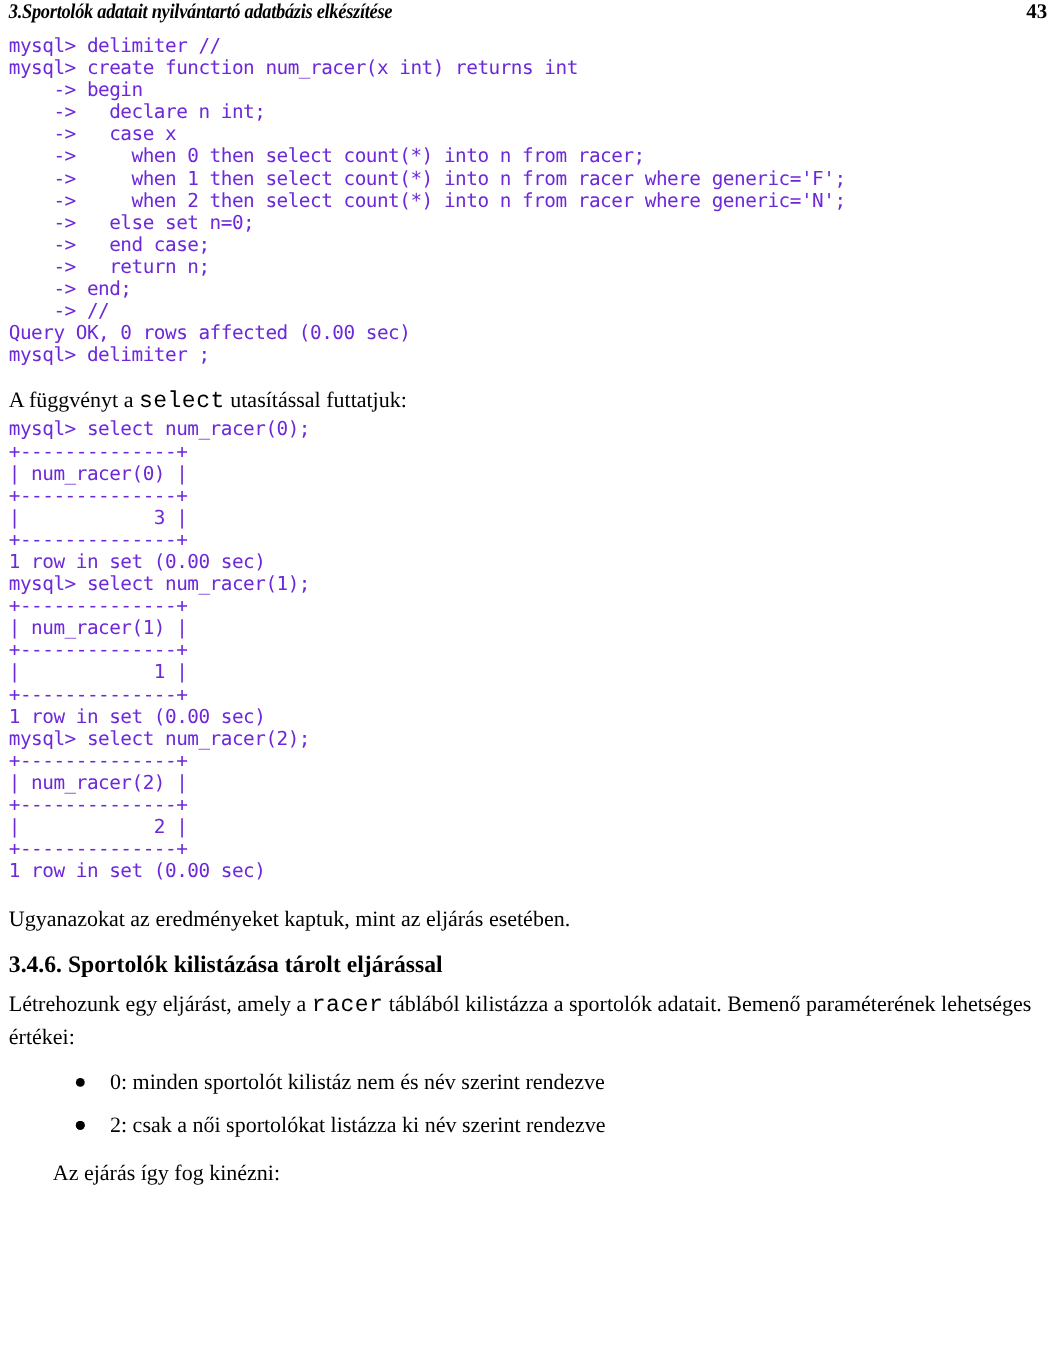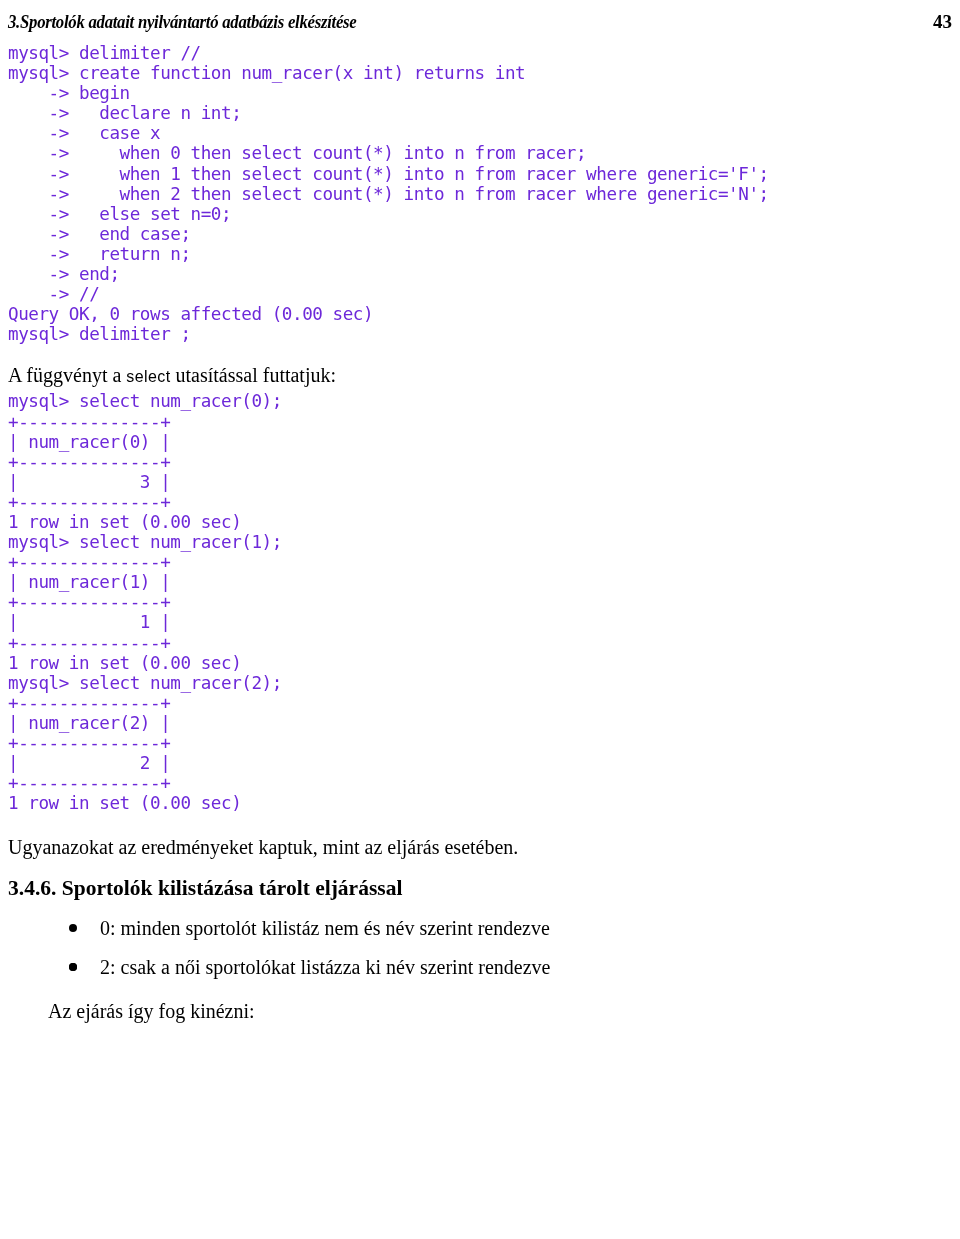--- a/index.html
+++ b/index.html
@@ -23,21 +23,21 @@
     box-sizing: border-box;
     padding: 0 8px;
   }
 
   
   .running-head {
     display: flex;
     align-items: baseline;
     justify-content: space-between;
     height: 26px;
-    padding-top: 11px;
+    padding-top: 0;
   }
   .running-head-title {
     font-family: "Liberation Serif", "DejaVu Serif", serif;
     font-weight: bold;
     font-style: italic;
     font-size: 19px;
     letter-spacing: -0.3px;
     transform: scaleX(0.88);
     transform-origin: left center;
     white-space: nowrap;
@@ -67,22 +67,22 @@
   .code-5 { margin-top: 0px; }
 
   
   .para {
     font-size: 20px;
     line-height: 28px;
     margin: 0;
     text-align: left;
   }
   .para code, code.inline {
-    font-family: Liberation Sans, sans-serif;
-    font-size: 16px;
+    font-family: Liberation Mono, monospace;
+    font-size: 21px;
     letter-spacing: 0.4px;
   }
   .p-select   { margin-top: 17px; }
   .p-ugyan    { margin-top: 20px; }
   .p-letreho  { margin-top: 9px; width: 952px; }
   .p-azejaras { margin-top: 13px; margin-left: 40px; }
 
   
   .heading {
     font-size: 21.5px;
@@ -168,20 +168,23 @@
 | num_racer(2) |
 +--------------+
 |            2 |
 +--------------+
 1 row in set (0.00 sec)</pre>
 
   <p class="para p-ugyan">Ugyanazokat az eredményeket kaptuk, mint az eljárás esetében.</p>
 
   <h2 class="heading">3.4.6. Sportolók kilistázása tárolt eljárással</h2>
 
+  <p class="para p-letreho">
+    <span>Létrehozunk egy eljárást, amely a </span><code class="inline">racer</code><span> táblából kilistázza a sportolók adatait. Bemenő paraméterének lehetséges értékei:</span>
+  </p>
 
   <ul class="bullets">
     <li class="bullet-item">
       <span class="bullet-marker"></span>
       <span>0: minden sportolót kilistáz nem és név szerint rendezve</span>
     </li>
     <li class="bullet-item">
       <span class="bullet-marker"></span>
     </li>
     <li class="bullet-item">

